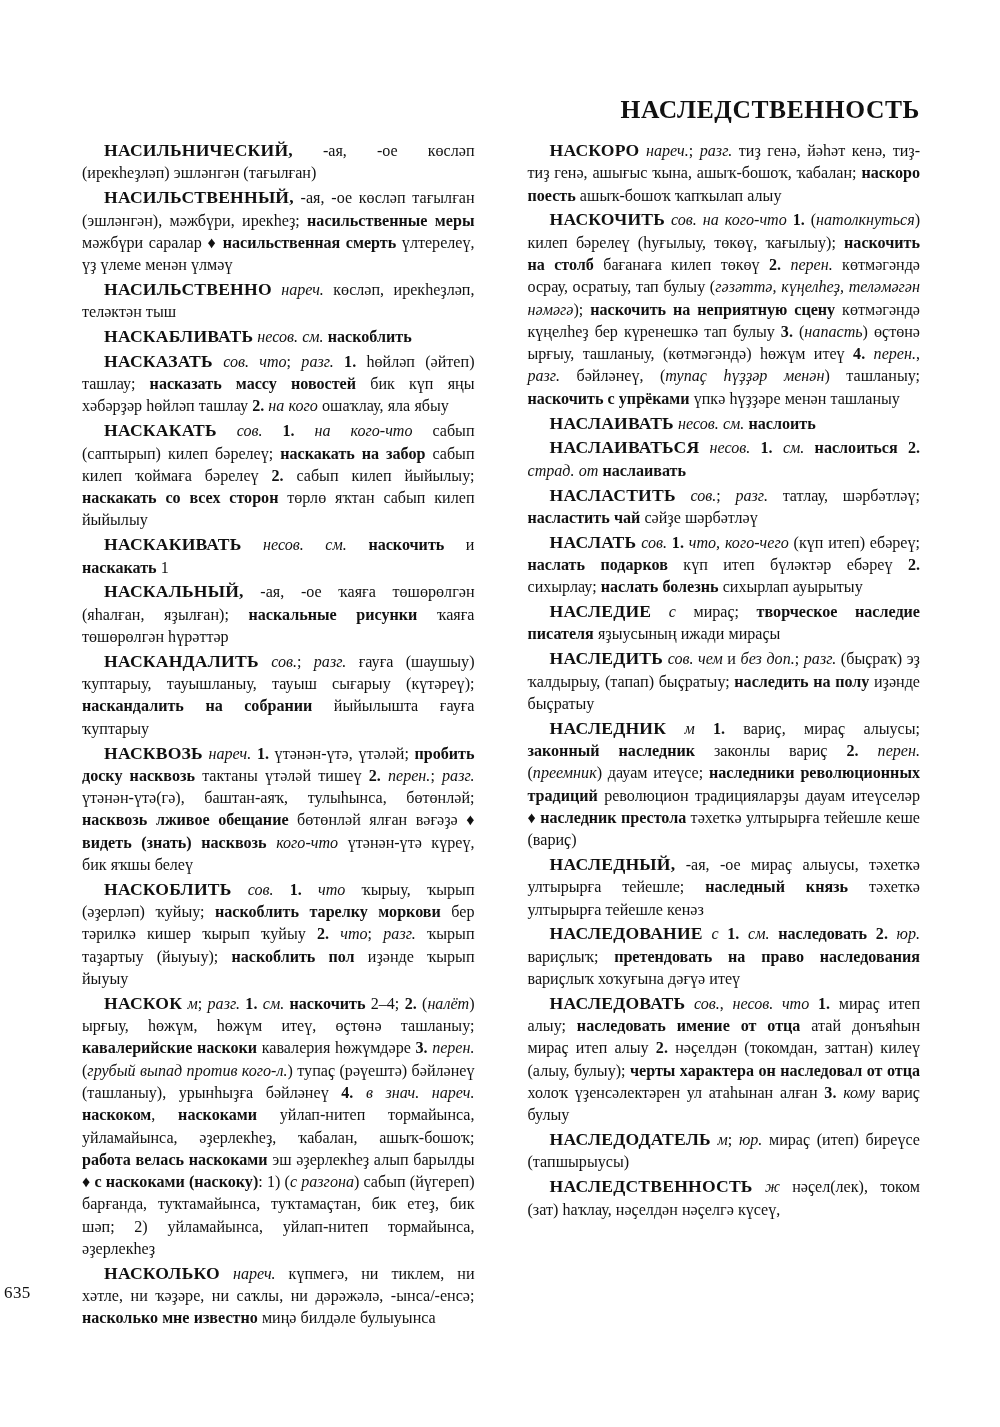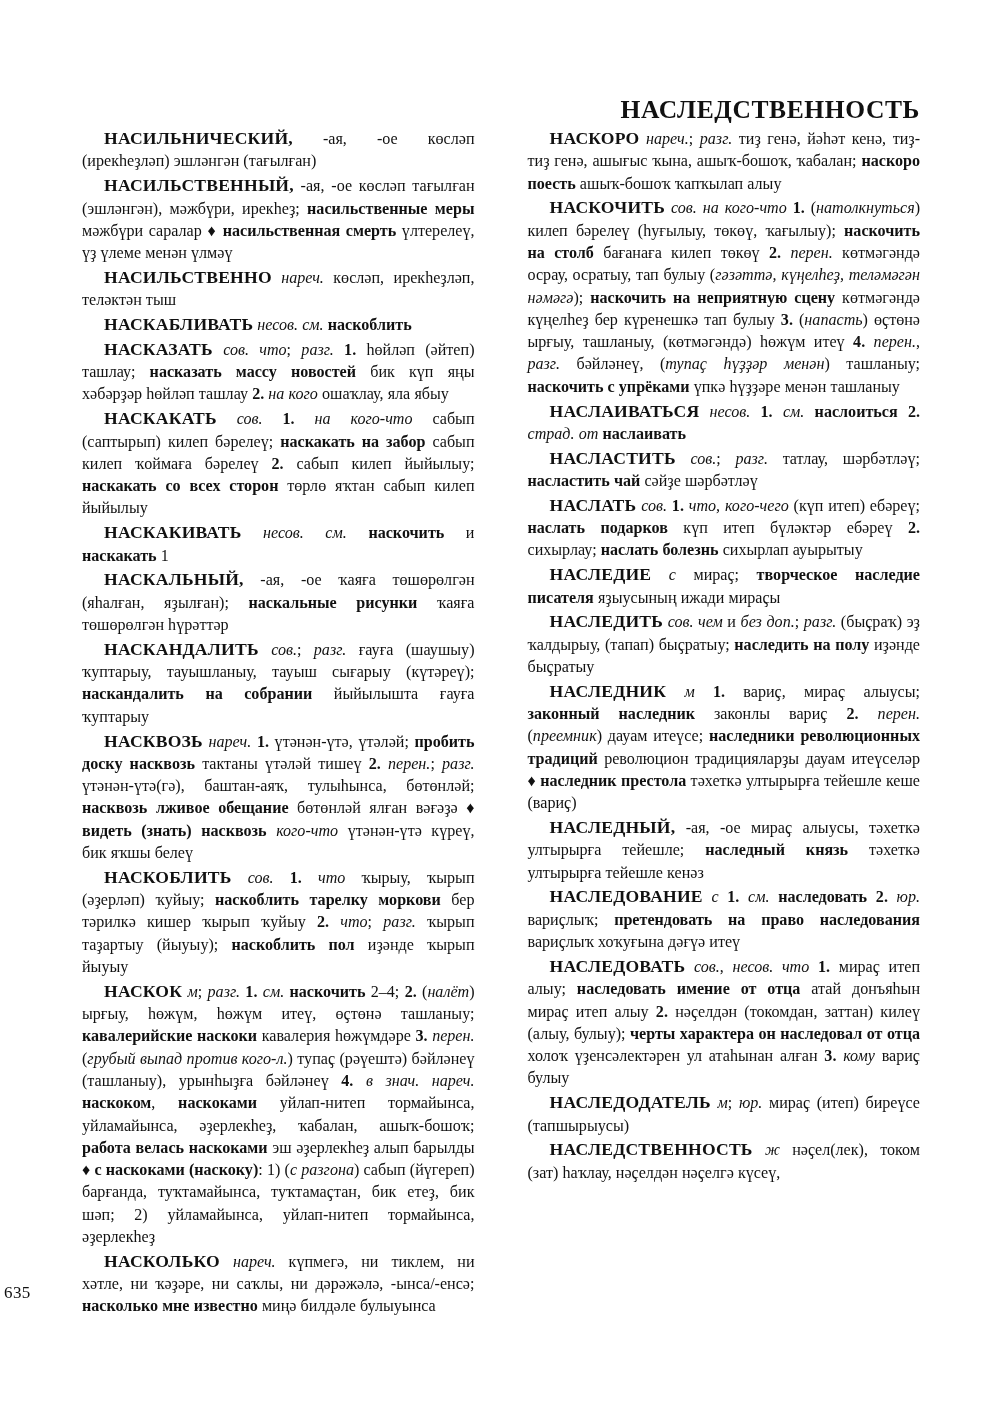--- a/index.html
+++ b/index.html
@@ -35,21 +35,21 @@
     text-align: right;
     font-size: 25.5px;
     font-weight: bold;
     letter-spacing: 0.6px;
     line-height: 1.1;
   }
 
   
   .columns {
     position: absolute;
-    top: 126px;
+    top: 138px;
     left: 82px;
     width: 838px;
     display: flex;
     gap: 53px;
   }
   .col {
     width: 401px;
   }
 
   
@@ -114,20 +114,21 @@
         <p class="entry"><span class="hw">НАСКАЛЬНЫЙ,</span> -ая, -ое ҡаяға төшөрөлгән (яһалған, яҙылған); <b>наскальные рисунки</b> ҡаяға төшөрөлгән һүрәттәр</p>
         <p class="entry"><span class="hw">НАСКАНДАЛИТЬ</span> <i>сов.</i>; <i>разг.</i> ғауға (шаушыу) ҡуптарыу, тауышланыу, тауыш сығарыу (күтәреү); <b>наскандалить на собрании</b> йыйылышта ғауға ҡуптарыу</p>
         <p class="entry"><span class="hw">НАСКВОЗЬ</span> <i>нареч.</i> <span class="num">1.</span> үтәнән-үтә, үтәләй; <b>пробить доску насквозь</b> тактаны үтәләй тишеү <span class="num">2.</span> <i>перен.</i>; <i>разг.</i> үтәнән-үтә(гә), баштан-аяҡ, тулыһынса, бөтөнләй; <b>насквозь лживое обещание</b> бөтөнләй ялған вәғәҙә <b>♦</b> <b>видеть (знать) насквозь</b> <i>кого-что</i> үтәнән-үтә күреү, бик яҡшы белеү</p>
         <p class="entry"><span class="hw">НАСКОБЛИТЬ</span> <i>сов.</i> <span class="num">1.</span> <i>что</i> ҡырыу, ҡырып (әҙерләп) ҡуйыу; <b>наскоблить тарелку моркови</b> бер тәрилкә кишер ҡырып ҡуйыу <span class="num">2.</span> <i>что</i>; <i>разг.</i> ҡырып таҙартыу (йыуыу); <b>наскоблить пол</b> иҙәнде ҡырып йыуыу</p>
         <p class="entry"><span class="hw">НАСКОК</span> <i>м</i>; <i>разг.</i> <span class="num">1.</span> <i>см.</i> <b>наскочить</b> 2–4; <span class="num">2.</span> (<i>налёт</i>) ырғыу, һөжүм, һөжүм итеү, өҫтөнә ташланыу; <b>кавалерийские наскоки</b> кавалерия һөжүмдәре <span class="num">3.</span> <i>перен.</i> (<i>грубый выпад против кого-л.</i>) тупаҫ (рәүештә) бәйләнеү (ташланыу), урынһыҙға бәйләнеү <span class="num">4.</span> <i>в знач. нареч.</i> <b>наскоком</b>, <b>наскоками</b> уйлап-нитеп тормайынса, уйламайынса, әҙерлекһеҙ, ҡабалан, ашыҡ-бошоҡ; <b>работа велась наскоками</b> эш әҙерлекһеҙ алып барылды <b>♦</b> <b>с наскоками (наскоку)</b>: 1) (<i>с разгона</i>) сабып (йүгереп) барғанда, туҡтамайынса, туҡтамаҫтан, бик етеҙ, бик шәп; 2) уйламайынса, уйлап-нитеп тормайынса, әҙерлекһеҙ</p>
         <p class="entry"><span class="hw">НАСКОЛЬКО</span> <i>нареч.</i> күпмегә, ни тиклем, ни хәтле, ни ҡәҙәре, ни саҡлы, ни дәрәжәлә, -ынса/-енсә; <b>насколько мне известно</b> миңә билдәле булыуынса</p>
       </div>
     <div class="col" id="right-col">
         <p class="entry"><span class="hw">НАСКОРО</span> <i>нареч.</i>; <i>разг.</i> тиҙ генә, йәһәт кенә, тиҙ-тиҙ генә, ашығыс ҡына, ашыҡ-бошоҡ, ҡабалан; <b>наскоро поесть</b> ашыҡ-бошоҡ ҡапҡылап алыу</p>
         <p class="entry"><span class="hw">НАСКОЧИТЬ</span> <i>сов. на кого-что</i> <span class="num">1.</span> (<i>натолкнуться</i>) килеп бәрелеү (һуғылыу, төкөү, ҡағылыу); <b>наскочить на столб</b> бағанаға килеп төкөү <span class="num">2.</span> <i>перен.</i> көтмәгәндә осрау, осратыу, тап булыу (<i>гәзәттә, күңелһеҙ, теләмәгән нәмәгә</i>); <b>наскочить на неприятную сцену</b> көтмәгәндә күңелһеҙ бер күренешкә тап булыу <span class="num">3.</span> (<i>напасть</i>) өҫтөнә ырғыу, ташланыу, (көтмәгәндә) һөжүм итеү <span class="num">4.</span> <i>перен.</i>, <i>разг.</i> бәйләнеү, (<i>тупаҫ һүҙҙәр менән</i>) ташланыу; <b>наскочить с упрёками</b> үпкә һүҙҙәре менән ташланыу</p>
+        <p class="entry"><span class="hw">НАСЛАИВАТЬ</span> <i>несов. см.</i> <b>наслоить</b></p>
         <p class="entry"><span class="hw">НАСЛАИВАТЬСЯ</span> <i>несов.</i> <span class="num">1.</span> <i>см.</i> <b>наслоиться</b> <span class="num">2.</span> <i>страд. от</i> <b>наслаивать</b></p>
         <p class="entry"><span class="hw">НАСЛАСТИТЬ</span> <i>сов.</i>; <i>разг.</i> татлау, шәрбәтләү; <b>насластить чай</b> сәйҙе шәрбәтләү</p>
         <p class="entry"><span class="hw">НАСЛАТЬ</span> <i>сов.</i> <span class="num">1.</span> <i>что, кого-чего</i> (күп итеп) ебәреү; <b>наслать подарков</b> күп итеп бүләктәр ебәреү <span class="num">2.</span> сихырлау; <b>наслать болезнь</b> сихырлап ауырытыу</p>
         <p class="entry"><span class="hw">НАСЛЕДИЕ</span> <i>с</i> мираҫ; <b>творческое наследие писателя</b> яҙыусының ижади мираҫы</p>
         <p class="entry"><span class="hw">НАСЛЕДИТЬ</span> <i>сов. чем</i> и <i>без доп.</i>; <i>разг.</i> (быҫраҡ) эҙ ҡалдырыу, (тапап) быҫратыу; <b>наследить на полу</b> иҙәнде быҫратыу</p>
         <p class="entry"><span class="hw">НАСЛЕДНИК</span> <i>м</i> <span class="num">1.</span> вариҫ, мираҫ алыусы; <b>законный наследник</b> законлы вариҫ <span class="num">2.</span> <i>перен.</i> (<i>преемник</i>) дауам итеүсе; <b>наследники революционных традиций</b> революцион традицияларҙы дауам итеүселәр <b>♦</b> <b>наследник престола</b> тәхеткә ултырырға тейешле кеше (вариҫ)</p>
         <p class="entry"><span class="hw">НАСЛЕДНЫЙ,</span> -ая, -ое мираҫ алыусы, тәхеткә ултырырға тейешле; <b>наследный князь</b> тәхеткә ултырырға тейешле кенәз</p>
         <p class="entry"><span class="hw">НАСЛЕДОВАНИЕ</span> <i>с</i> <span class="num">1.</span> <i>см.</i> <b>наследовать</b> <span class="num">2.</span> <i>юр.</i> вариҫлыҡ; <b>претендовать на право наследования</b> вариҫлыҡ хоҡуғына дәғүә итеү</p>
         <p class="entry"><span class="hw">НАСЛЕДОВАТЬ</span> <i>сов.</i>, <i>несов. что</i> <span class="num">1.</span> мираҫ итеп алыу; <b>наследовать имение от отца</b> атай донъяһын мираҫ итеп алыу <span class="num">2.</span> нәҫелдән (токомдан, заттан) килеү (алыу, булыу); <b>черты характера он наследовал от отца</b> холоҡ үҙенсәлектәрен ул атаһынан алған <span class="num">3.</span> <i>кому</i> вариҫ булыу</p>
         <p class="entry"><span class="hw">НАСЛЕДОДАТЕЛЬ</span> <i>м</i>; <i>юр.</i> мираҫ (итеп) биреүсе (тапшырыусы)</p>

